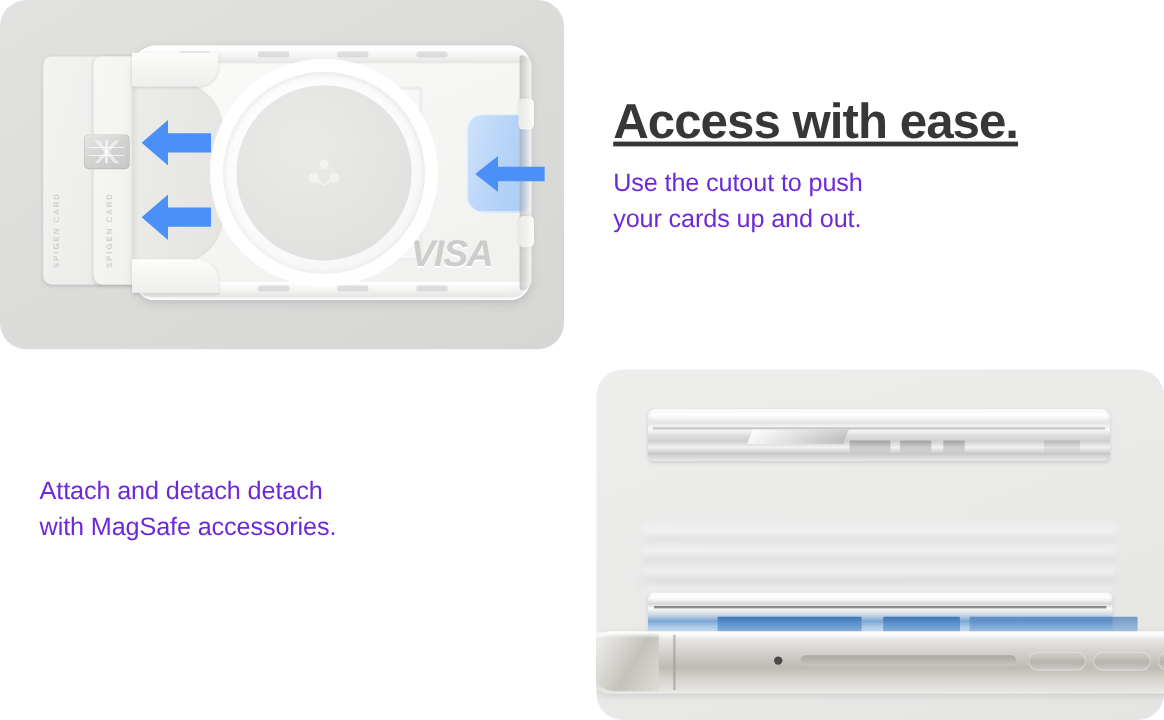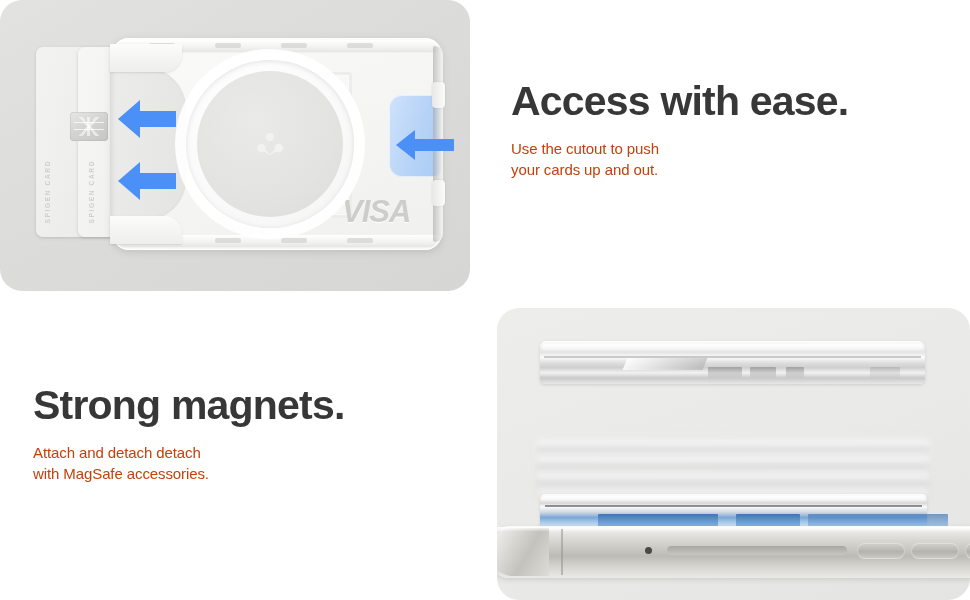--- a/index.html
+++ b/index.html
@@ -32,24 +32,25 @@
   .textblock{ position:absolute; }
   #text-access{ left:511px; top:78px; }
   #text-magnets{ left:33px; top:382px; }
   .headline{
     font-size:41px;
     font-weight:bold;
     color:#373737;
     letter-spacing:-0.8px;
     line-height:1.15;
     white-space:nowrap;
+    text-decoration:underline;
   }
   .subline{
-    font-size:15px;
-    color:#c2410c;
+    font-size:21px;
+    color:#6d28d9;
     line-height:1.42;
     margin-top:13px;
     white-space:pre-line;
     letter-spacing:-0.1px;
   }
 
   
   #wallet-stage{ position:absolute; inset:0; }
 
   
@@ -421,21 +422,20 @@
   </div>
 </div>
 
 <div class="textblock" id="text-access">
   <div class="headline">Access with ease.</div>
   <div class="subline">Use the cutout to push
 your cards up and out.</div>
 </div>
 
 <div class="textblock" id="text-magnets">
-  <div class="headline">Strong magnets.</div>
   <div class="subline">Attach and detach detach
 with MagSafe accessories.</div>
 </div>
 
 <div class="panel" id="panel-magnet">
   <div id="magnet-stage">
 
     <div id="edge-holder">
       <div class="gloss"></div>
       <div class="innerline"></div>

